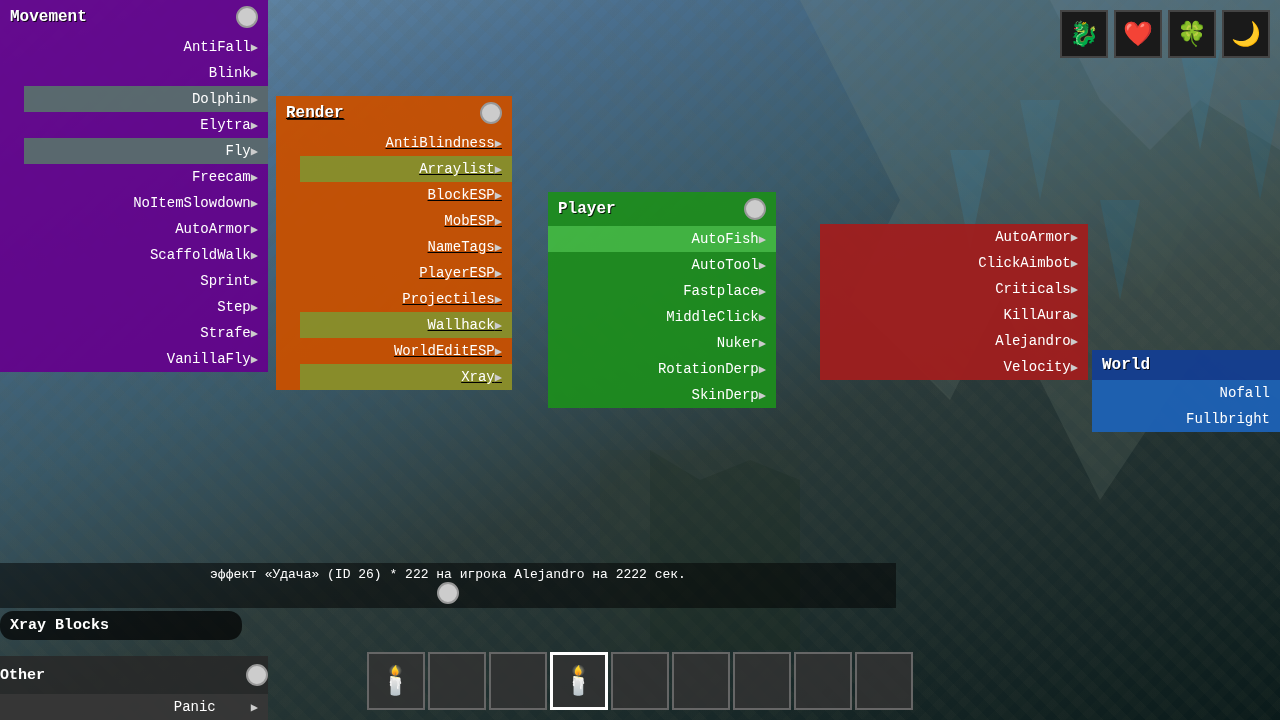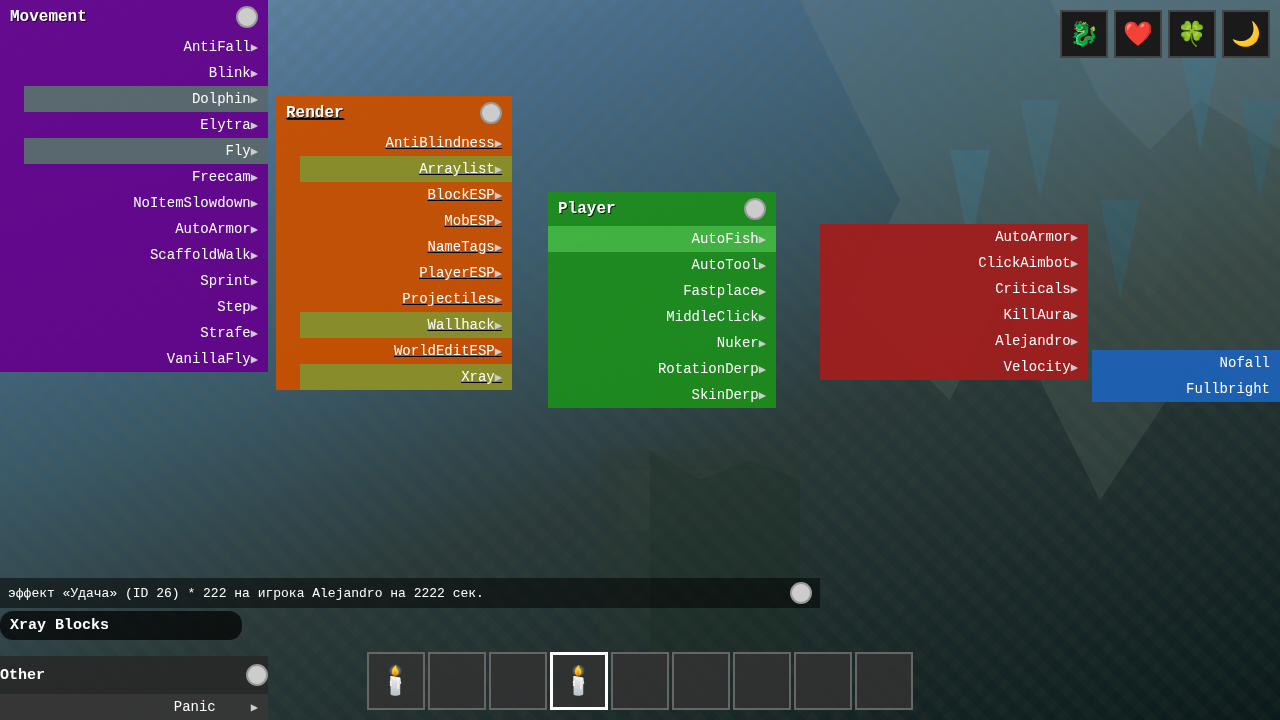--- a/index.html
+++ b/index.html
@@ -172,28 +172,29 @@
       color: white;
       font-size: 15px;
       font-weight: bold;
     }
 
     
     .chat-message {
       position: absolute;
       bottom: 112px;
       left: 0;
-      width: 820px;
+      width: 896px;
       background: rgba(0,0,0,0.5);
       padding: 4px 8px;
       color: white;
       font-size: 13px;
       display: flex;
       align-items: center;
       justify-content: space-between;
+      flex-direction: column;
     }
 
     
     .hotbar {
       position: absolute;
       bottom: 10px;
       left: 50%;
       transform: translateX(-50%);
       display: flex;
       gap: 3px;
@@ -423,20 +424,23 @@
     <span>Alejandro</span>
     <span class="arrow">▶</span>
   </div>
   <div class="menu-item">
     <span>Velocity</span>
     <span class="arrow">▶</span>
   </div>
 </div>
 
 <div class="panel-world">
+  <div class="panel-header" style="background:rgba(20,60,140,0.9);">
+    <span class="mc-text">World</span>
+  </div>
   <div class="menu-item" style="background:rgba(30,100,180,0.8);">
     <span>Nofall</span>
   </div>
   <div class="menu-item" style="background:rgba(30,100,180,0.8);">
     <span>Fullbright</span>
   </div>
 </div>
 
 <div class="panel-xray">
   <div class="xray-header">Xray Blocks</div>

